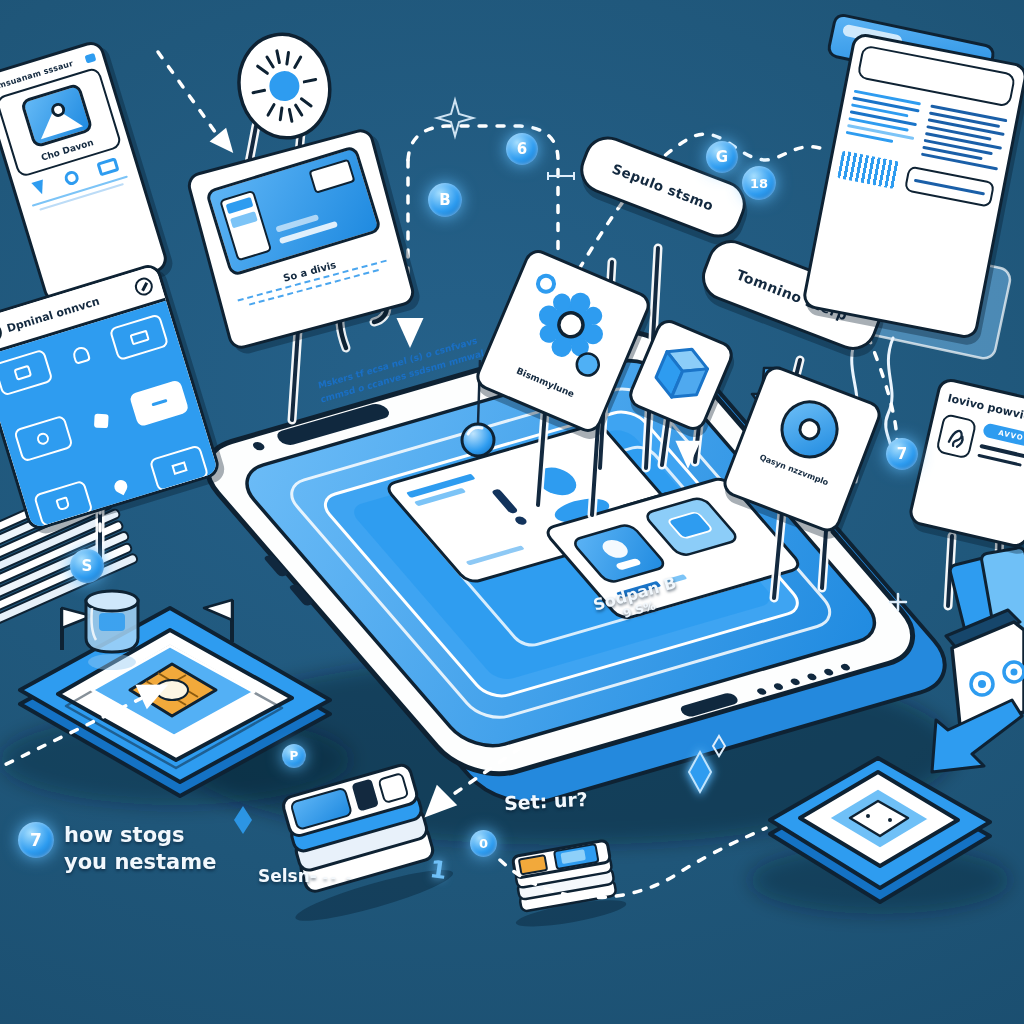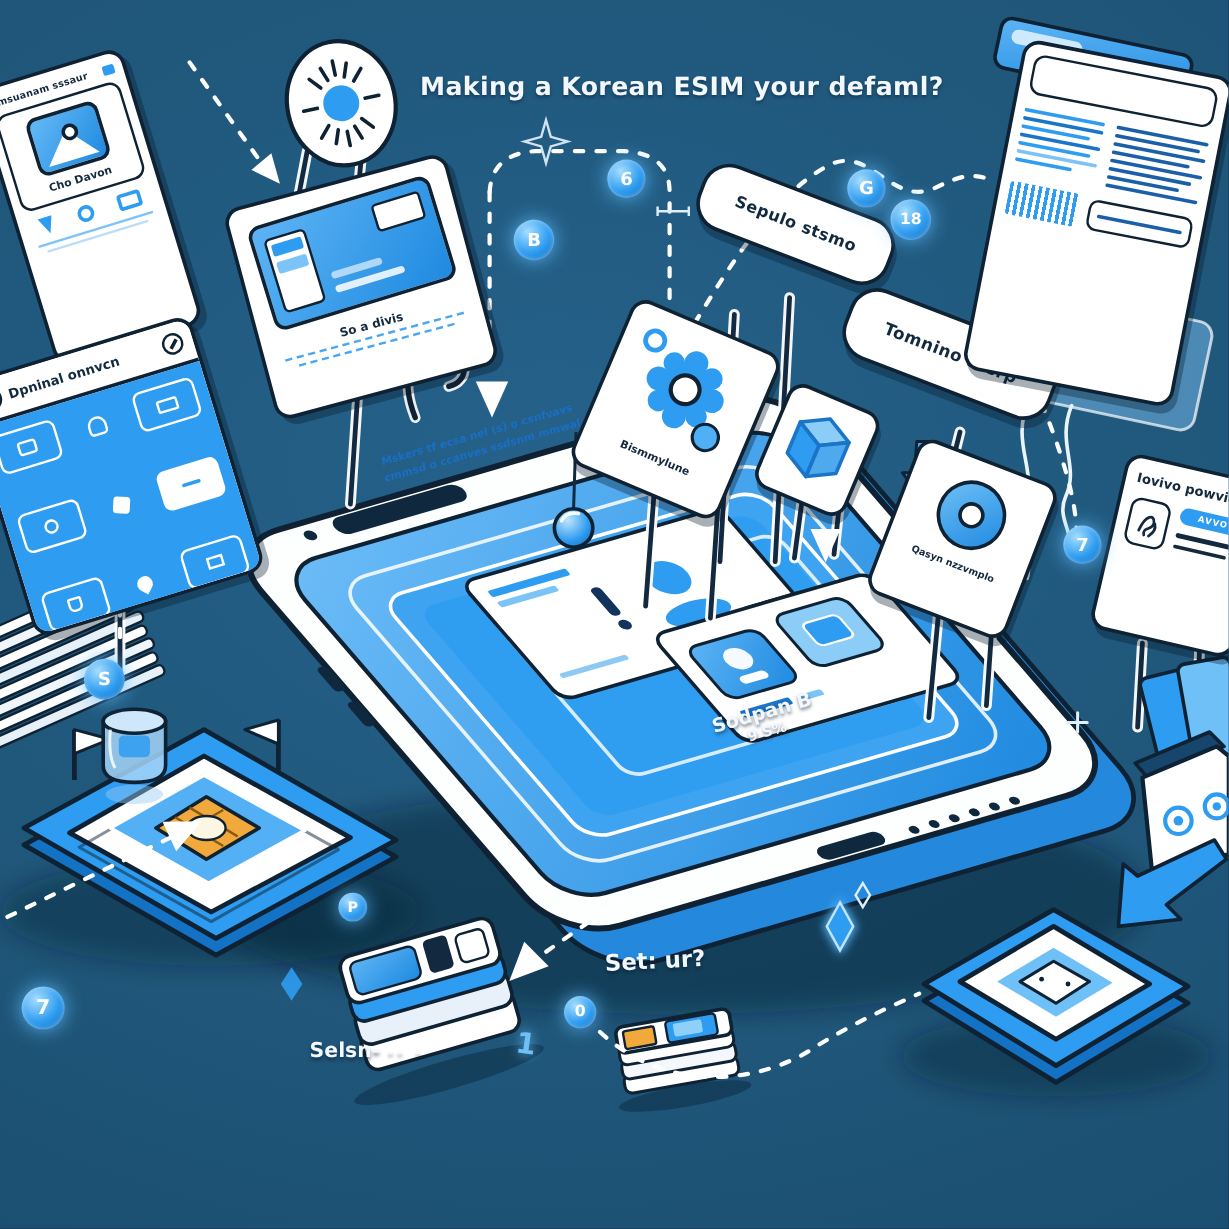--- a/index.html
+++ b/index.html
@@ -245,21 +245,20 @@
 
   <path d="M455,100 L459,114 L473,118 L459,122 L455,136 L451,122 L437,118 L451,114 Z" fill="none" stroke="#cfe3f2" stroke-width="2"></path>
   <polygon points="700,748 714,772 700,796 686,772" fill="#54b4f8" filter="url(#glow)"></polygon>
   <polygon points="700,752 711,772 700,792 689,772" fill="#2e9cf0" stroke="#bfe4fd" stroke-width="2"></polygon>
   <polygon points="243,806 252,820 243,834 234,820" fill="#2e9cf0" opacity=".9"></polygon>
   <polygon points="719,736 725,746 719,756 713,746" fill="none" stroke="#dfeefb" stroke-width="2"></polygon>
   <path d="M898,594 L898,610 M890,602 L906,602" stroke="#dfeefb" stroke-width="2.5" stroke-linecap="round"></path>
   <path d="M548,176 L574,176 M548,172 L548,180 M574,172 L574,180" stroke="#dfeefb" stroke-width="2"></path>
 </svg>
 
-<div class="ov title" style="left:350px;top:60px;">Making a Korean ESIM your defaml?</div>
 
 <div class="ov wlabel" style="left:922px;top:70px;font-size:20px;transform:rotate(8deg);">Set U?</div>
 
 <div class="card" style="left:10px;top:52px;width:128px;height:240px;transform:rotate(-17deg);padding:8px 7px;">
   <div style="display:flex;align-items:center;gap:4px;">
     <div class="hdr-sm" style="flex:1;">Bmsuanam sssaur</div>
     <div style="width:10px;height:8px;background:#2e9cf0;border-radius:2px;"></div>
   </div>
   <div style="margin-top:6px;border:2.5px solid #0e2233;border-radius:10px;padding:8px 6px 6px;">
     <div style="width:62px;height:50px;margin:0 auto;background:linear-gradient(135deg,#64b9f6,#1f8ae0);border:3px solid #0e2233;border-radius:9px;position:relative;overflow:hidden;">
@@ -449,20 +448,24 @@
   <div>cmmsd o ccanves ssdsnm mmwal</div>
 </div>
 
 <div class="ov wlabel" style="left:594px;top:584px;transform:rotate(-16deg);text-align:center;">
   <div style="font-size:16px;">Sodpan B</div>
   <div style="font-size:12px;">9 S%</div>
 </div>
 
 <div class="ov" style="left:18px;top:822px;display:flex;gap:10px;align-items:flex-start;">
   <div class="badge" style="position:static;width:36px;height:36px;font-size:17px;">7</div>
+  <div class="wlabel" style="font-size:21px;line-height:1.3;">
+    <div>how stogs</div>
+    <div>you nestame</div>
+  </div>
 </div>
 
 <div class="ov wlabel" style="left:258px;top:866px;font-size:17px;">
   <span>Selsn-</span>
   <span style="letter-spacing:3px;opacity:.8;font-size:12px;"> -- -</span>
 </div>
 
 
 <div class="ov wlabel" style="left:504px;top:790px;font-size:19px;transform:rotate(-3deg);">Set: ur?</div>
 

